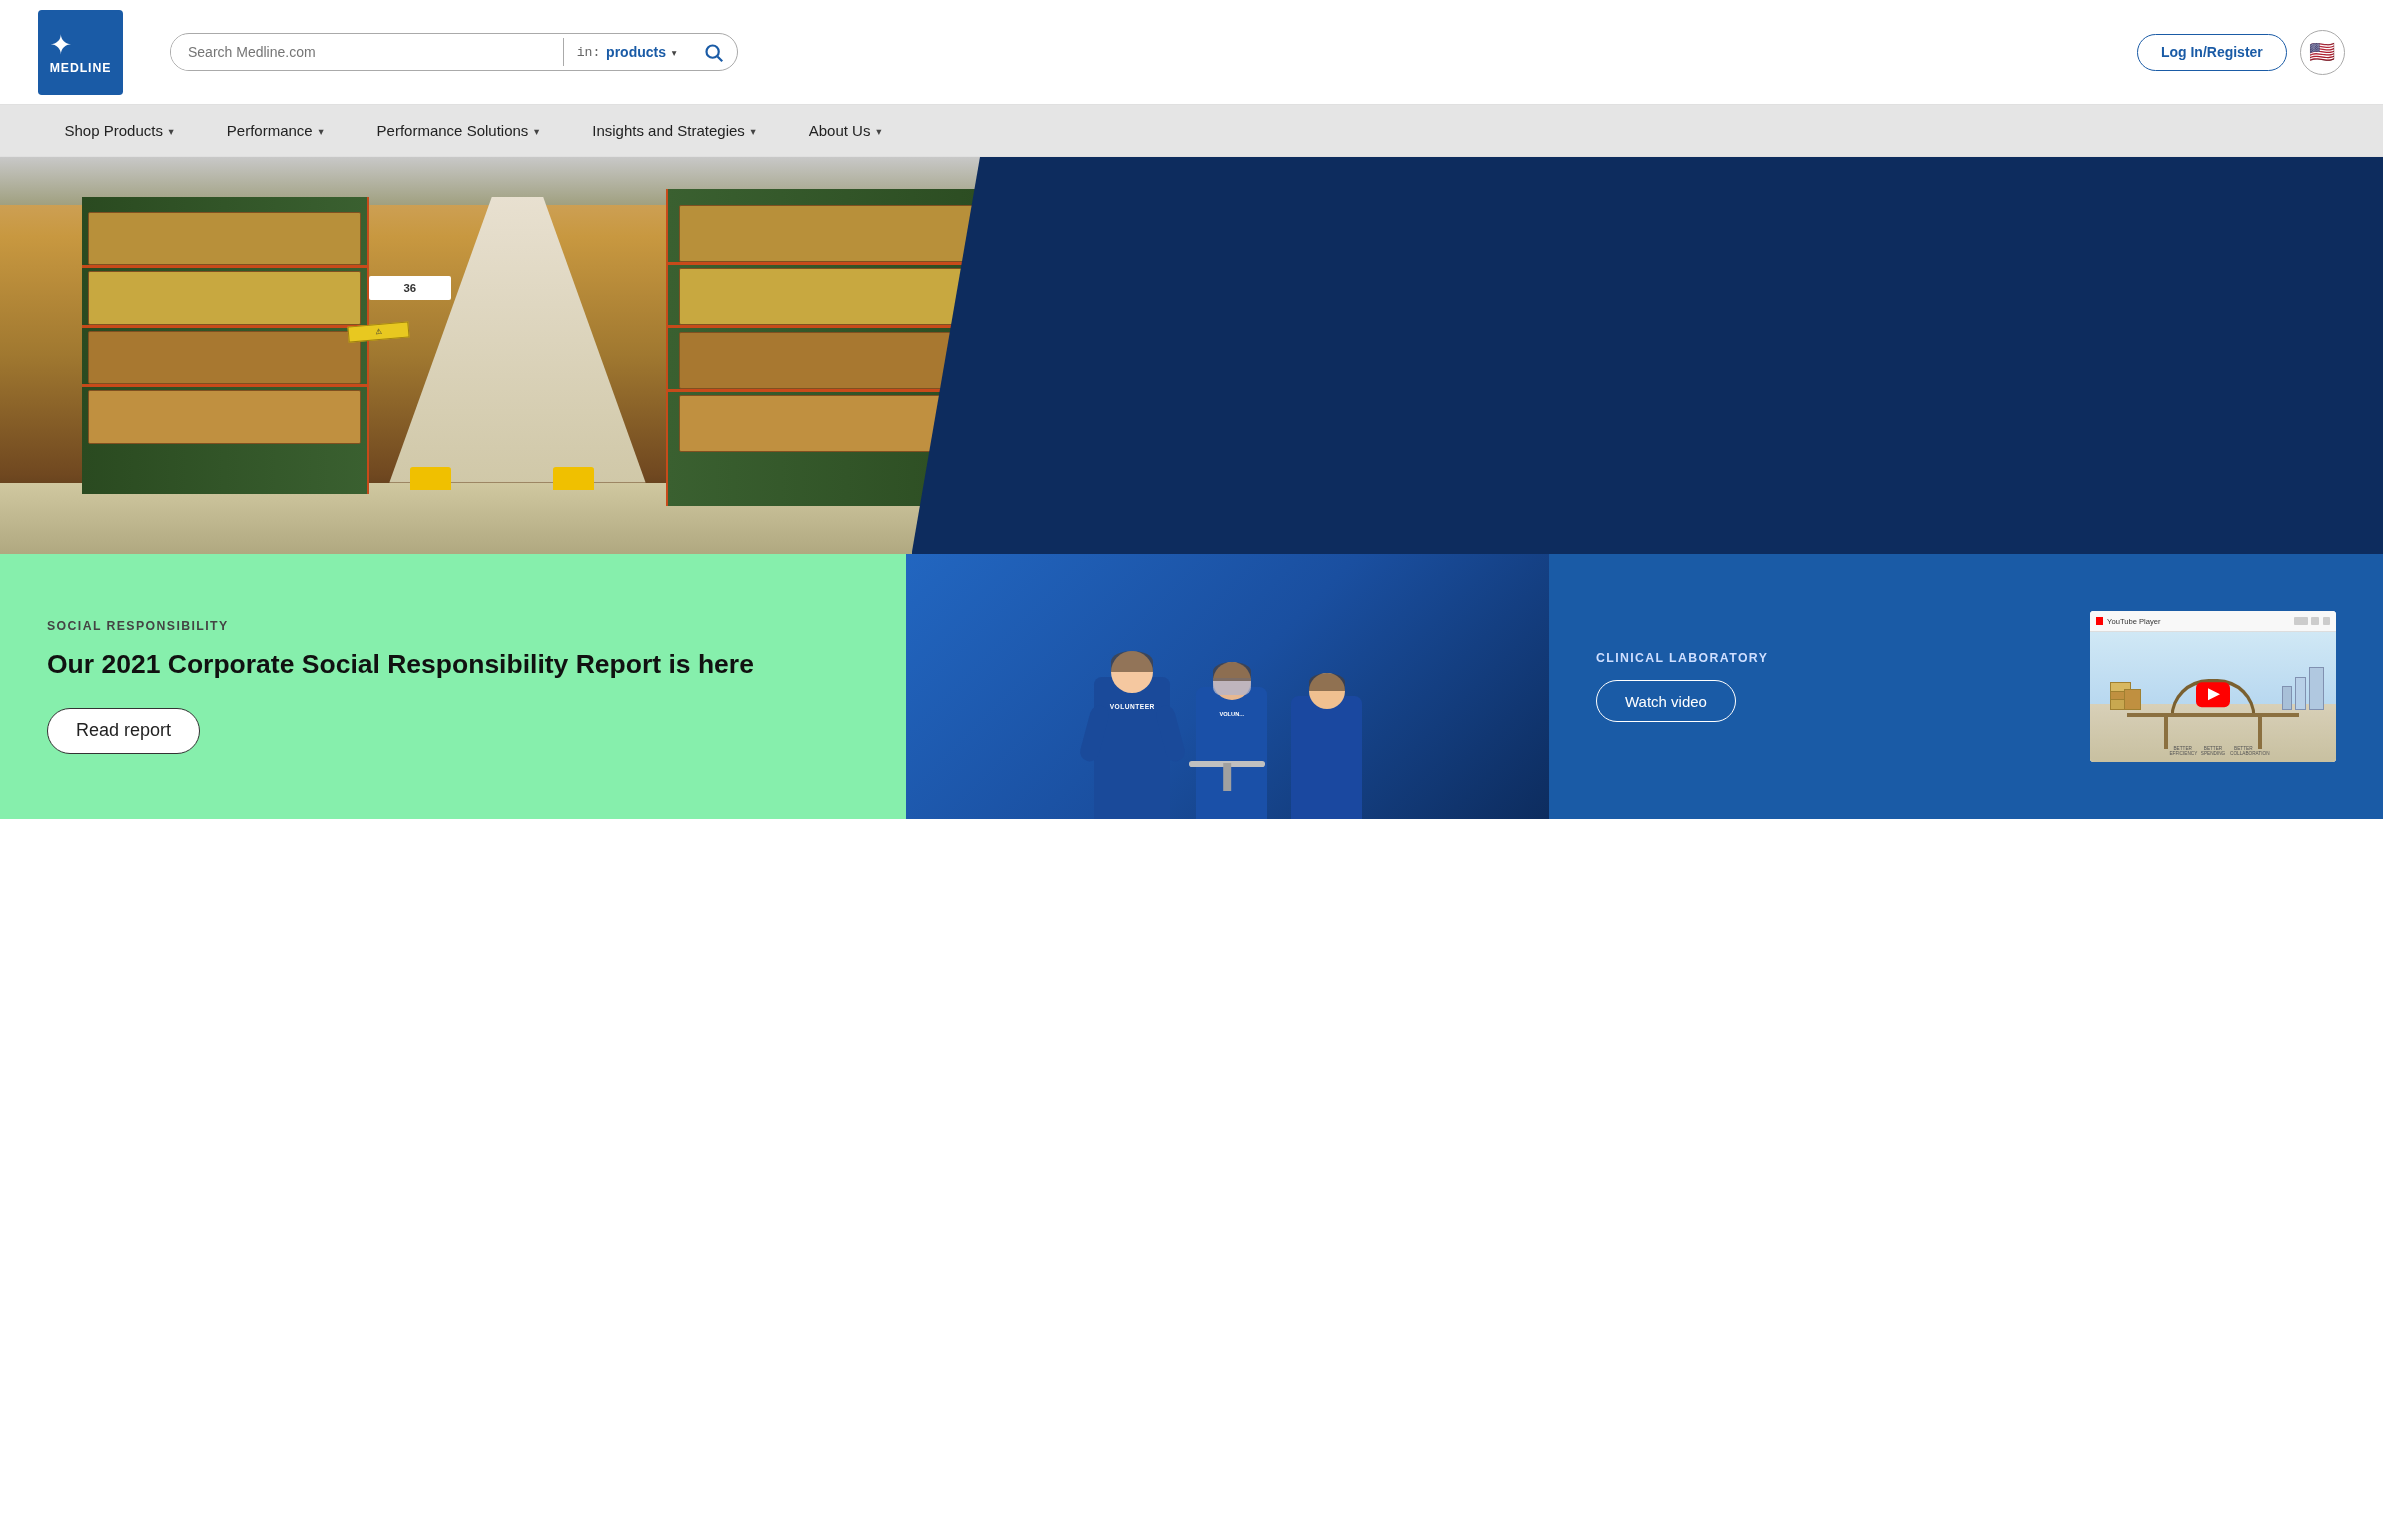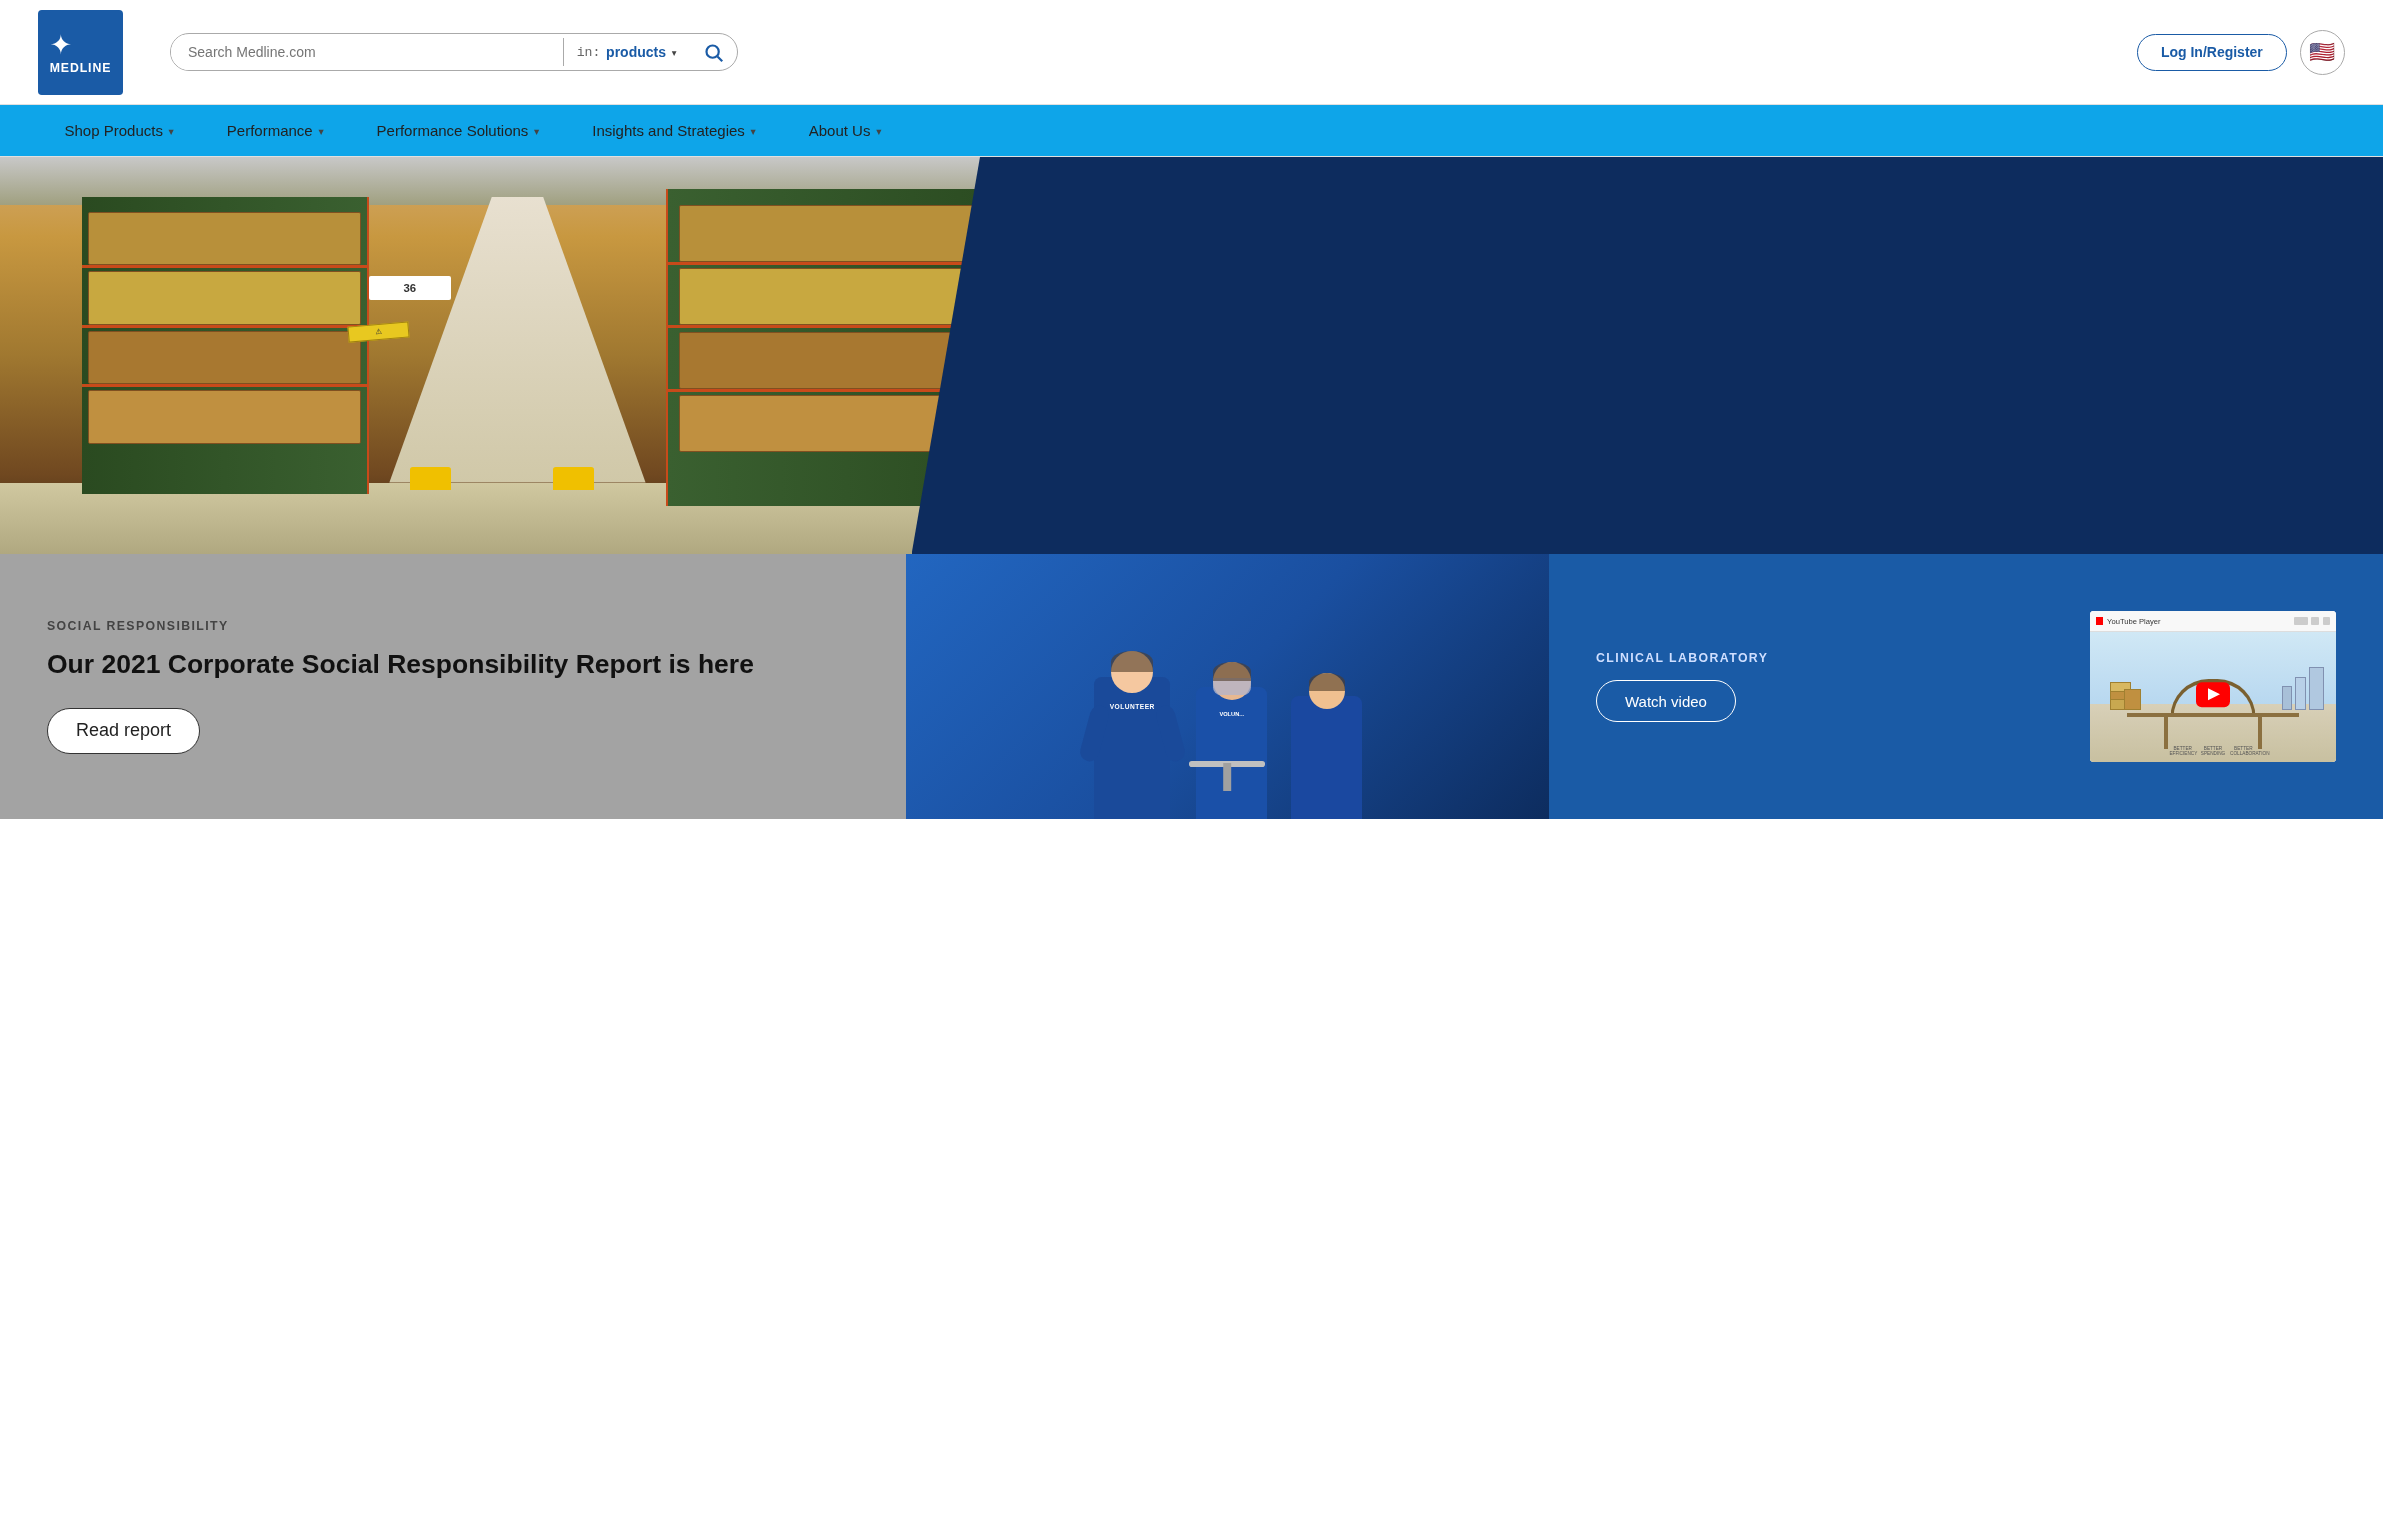--- a/index.html
+++ b/index.html
@@ -135,21 +135,21 @@
       justify-content: center;
       font-size: 21px;
       overflow: hidden;
     }
 
     
     .nav {
       display: flex;
       align-items: flex-end;
       padding: 0 38px;
-      background: #0ea5e9;
+      background: #e5e5e5;
       border-bottom: 0.9px solid #e0e0e0;
       gap: 0;
     }
     .nav-item {
       display: flex;
       align-items: center;
       padding: 17px 26.5px;
       font-size: 15px;
       color: #222;
       cursor: pointer;
@@ -228,21 +228,21 @@
       width: fit-content;
     }
 
     
     .cards-section {
       display: flex;
       min-height: 265px;
     }
     .card-left {
       flex: 0 0 38%;
-      background: #a3a3a3;
+      background: #86efac;
       padding: 47px 47px;
       display: flex;
       flex-direction: column;
       justify-content: center;
     }
     .card-category {
       font-size: 12.3px;
       font-weight: bold;
       letter-spacing: 1.4px;
       color: #444;

